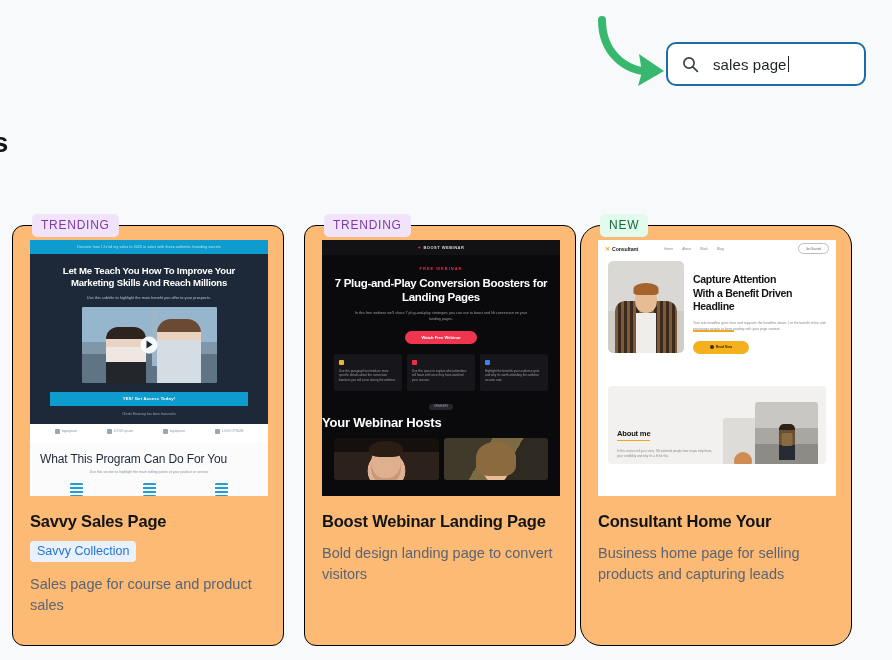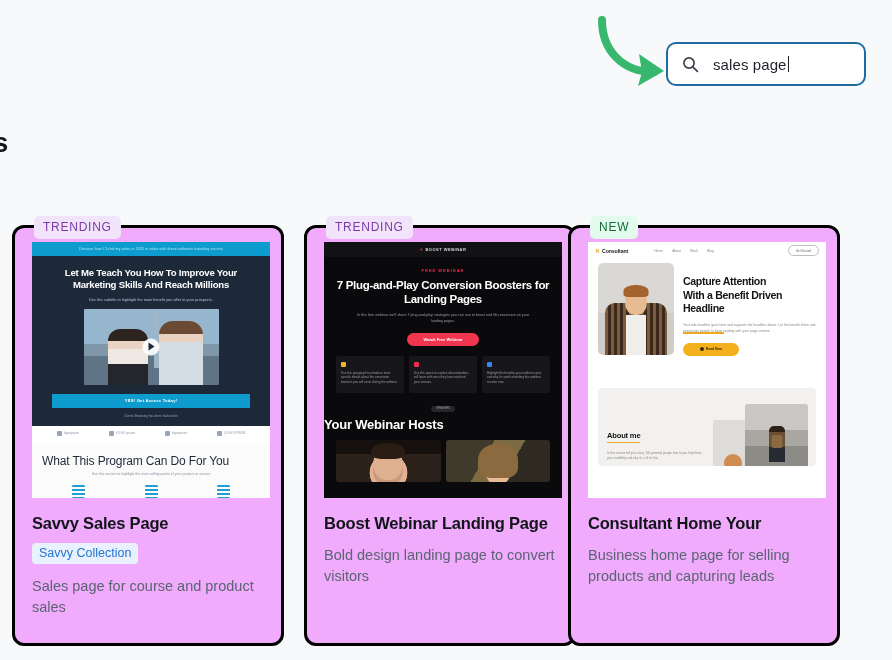--- a/index.html
+++ b/index.html
@@ -42,27 +42,27 @@
   }
   .page-sub {
     position: absolute; left: -92px; top: 165px;
     font-size: 15px; color: #565f6b; white-space: nowrap;
   }
 
   
   .grid { position: absolute; left: 0; top: 225px; width: 892px; }
   .card {
     position: absolute; top: 0; width: 272px; height: 421px;
-    background: #f0abfc;
-    border: 3px solid #000000;
+    background: #fdba74;
+    border: 1px solid #000000;
     border-radius: 12px;
   }
   .card.c0 { left: 12px; }
   .card.c1 { left: 304px; }
-  .card.c2 { left: 568px; }
+  .card.c2 { left: 580px; border-radius: 21px; }
 
   .badge {
     position: absolute; top: -12px; left: 19px;
     padding: 4px 9px 5px; border-radius: 5px;
     font-size: 12px; letter-spacing: .75px; font-weight: normal;
     z-index: 4; white-space: nowrap;
   }
   .badge.trending { background: #f1e4fa; color: #7b3aa8; }
   .badge.new { background: #e2fbec; color: #156b3c; }
 

